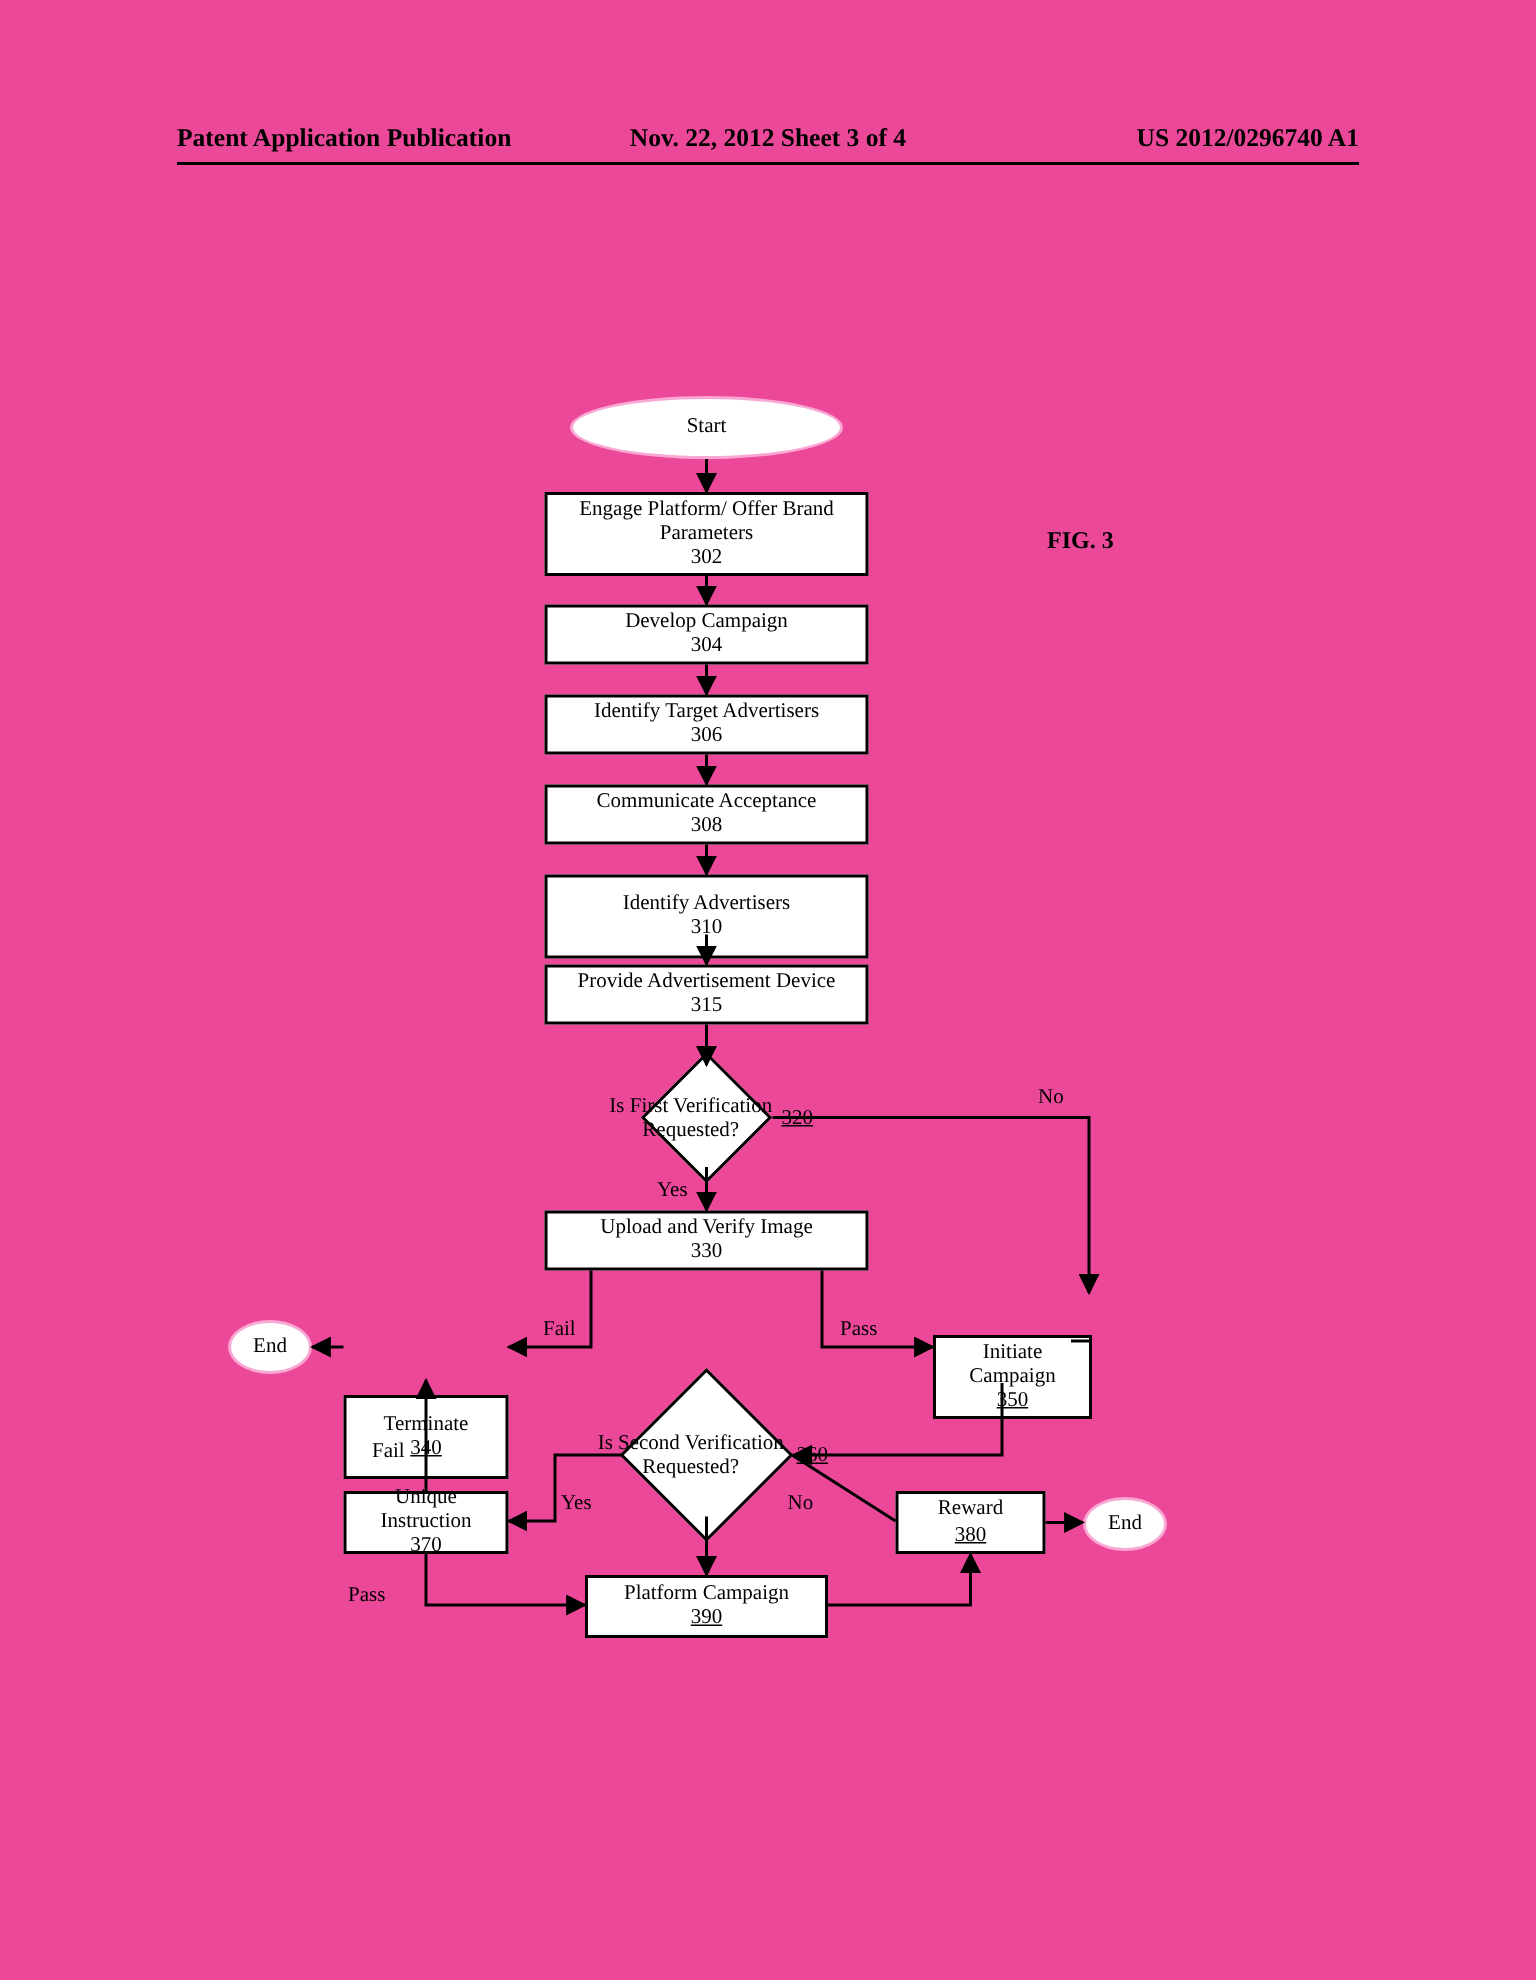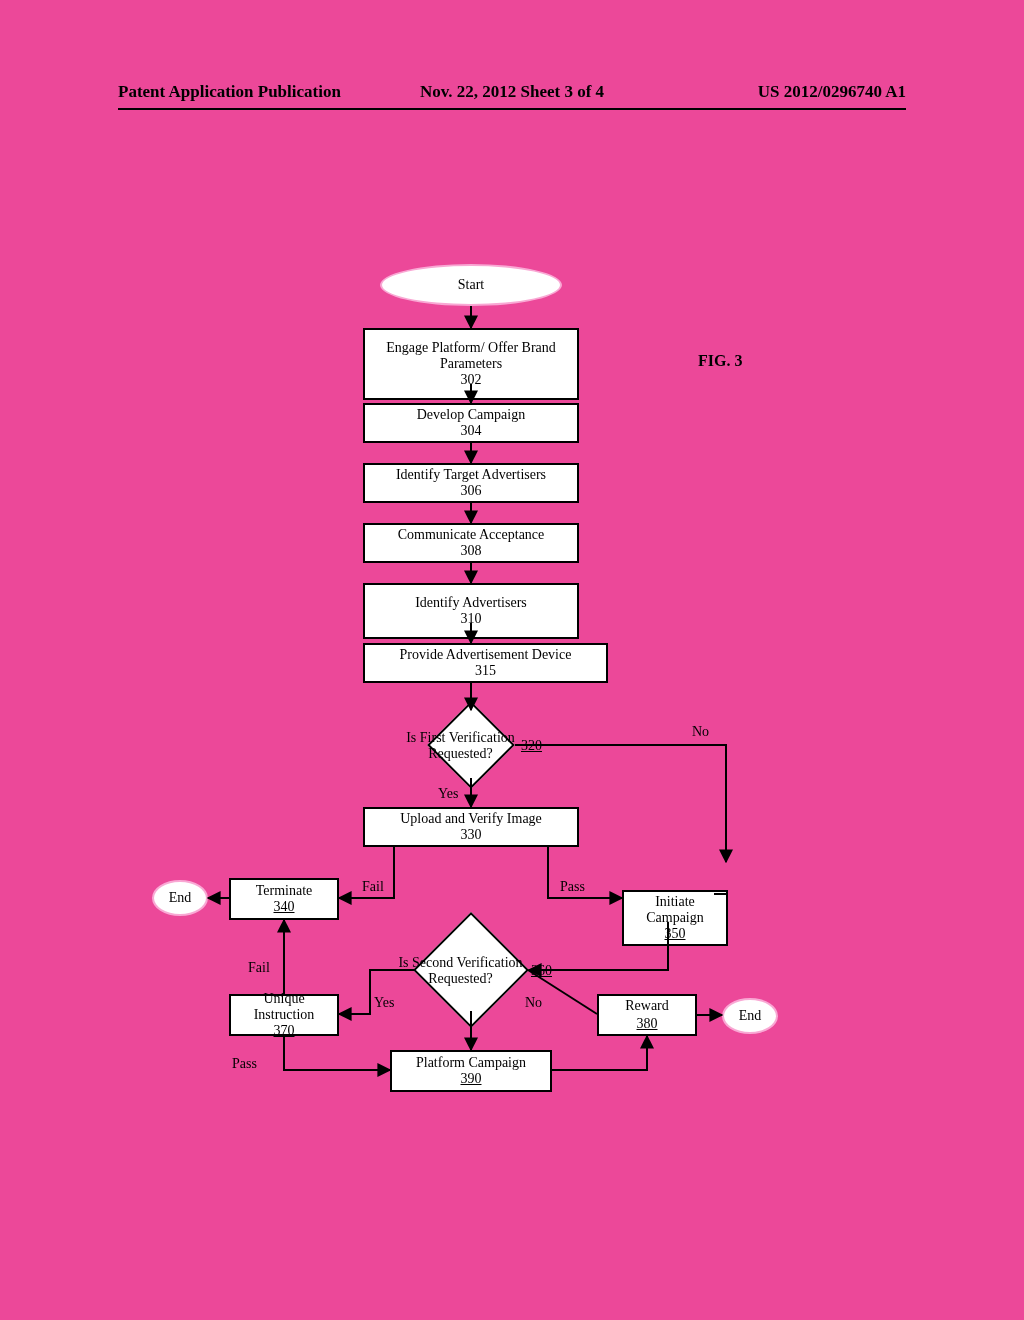--- a/index.html
+++ b/index.html
@@ -114,21 +114,21 @@
     <span class="header-right">US 2012/0296740 A1</span>
   </div>
   <div class="header-rule"></div>
 
   <div class="fig-label" style="left:698px; top:352px;">FIG. 3</div>
 
   <div class="terminator" style="left:380px; top:264px; width:182px; height:42px; border-radius:50%/50%;">
     <span>Start</span>
   </div>
 
-  <div class="box" style="left:363px; top:328px; width:216px; height:72px;">
+  <div class="box" style="left:363px; top:328px; width:216px; height:56px;">
     <span>Engage Platform/ Offer Brand Parameters</span>
     <span class="num">302</span>
   </div>
 
   <div class="box" style="left:363px; top:403px; width:216px; height:40px;">
     <span>Develop Campaign</span>
     <span class="num">304</span>
   </div>
 
   <div class="box" style="left:363px; top:463px; width:216px; height:40px;">
@@ -139,37 +139,37 @@
   <div class="box" style="left:363px; top:523px; width:216px; height:40px;">
     <span>Communicate Acceptance</span>
     <span class="num">308</span>
   </div>
 
   <div class="box" style="left:363px; top:583px; width:216px; height:56px;">
     <span>Identify Advertisers</span>
     <span class="num">310</span>
   </div>
 
-  <div class="box" style="left:363px; top:643px; width:245px; height:40px;">
+  <div class="box" style="left:363px; top:643px; width:216px; height:40px;">
     <span>Provide Advertisement Device</span>
     <span class="num">315</span>
   </div>
 
   <div class="diamond" style="left:440px; top:714px; width:62px; height:62px;"></div>
   <div class="diamond-text" style="left:400px; top:718px; width:142px; height:56px;">
     <span>Is First Verification Requested?</span>
     <span style="text-decoration: underline;">320</span>
   </div>
 
   <div class="box" style="left:363px; top:807px; width:216px; height:40px;">
     <span>Upload and Verify Image</span>
     <span class="num">330</span>
   </div>
 
-  <div class="box" style="left:229px; top:878px; width:110px; height:42px;">
+  <div class="box" style="left:229px; top:930px; width:110px; height:56px;">
     <span>Terminate</span>
     <span class="num" style="text-decoration: underline;">340</span>
   </div>
 
   <div class="terminator" style="left:152px; top:880px; width:56px; height:36px; border-radius:50%/50%;">
     <span>End</span>
   </div>
 
   <div class="box" style="left:622px; top:866px; width:106px; height:56px;margin-top:24px;">
     <span>Initiate Campaign</span>

